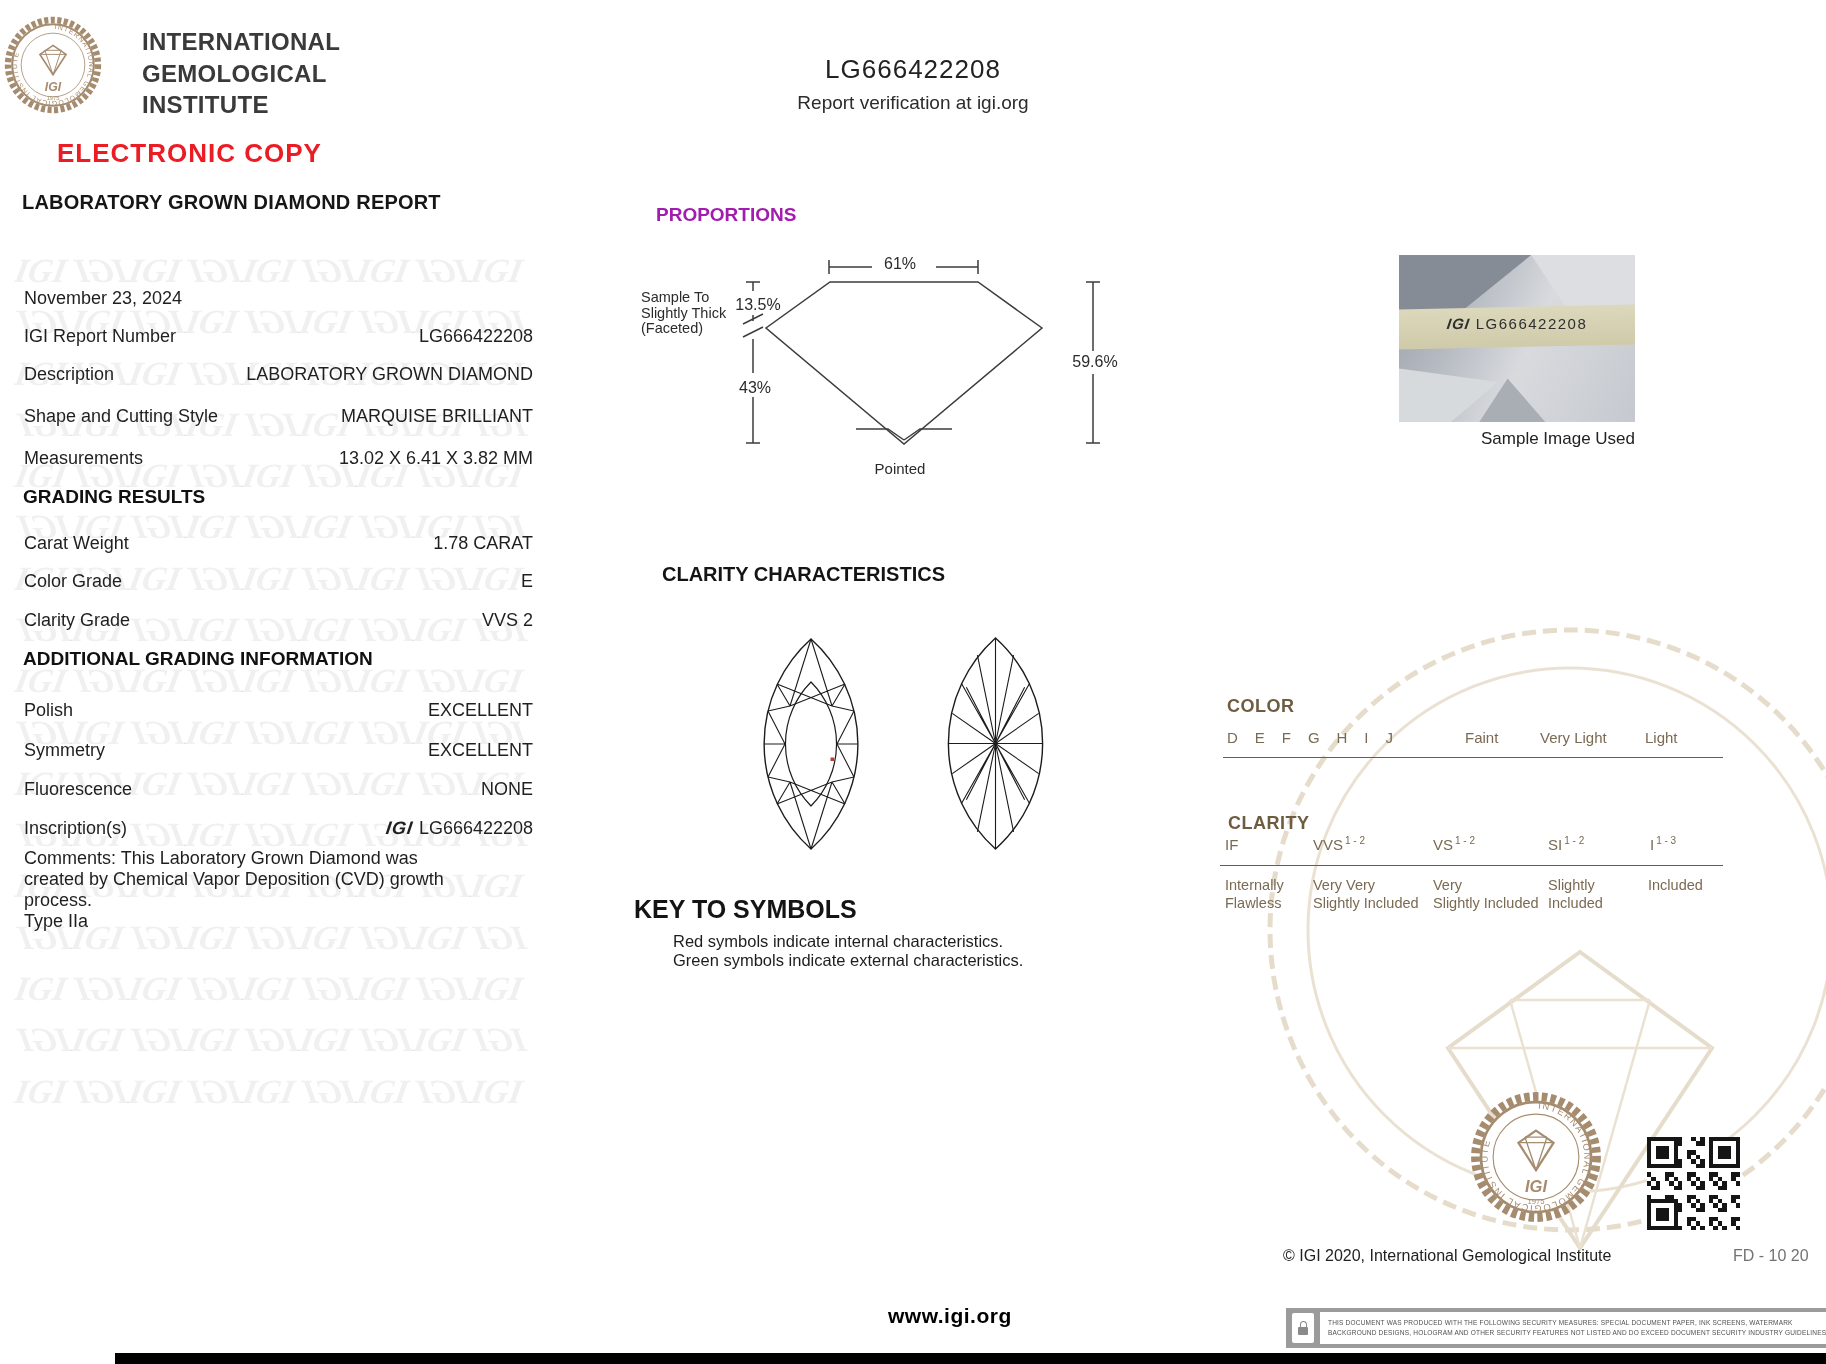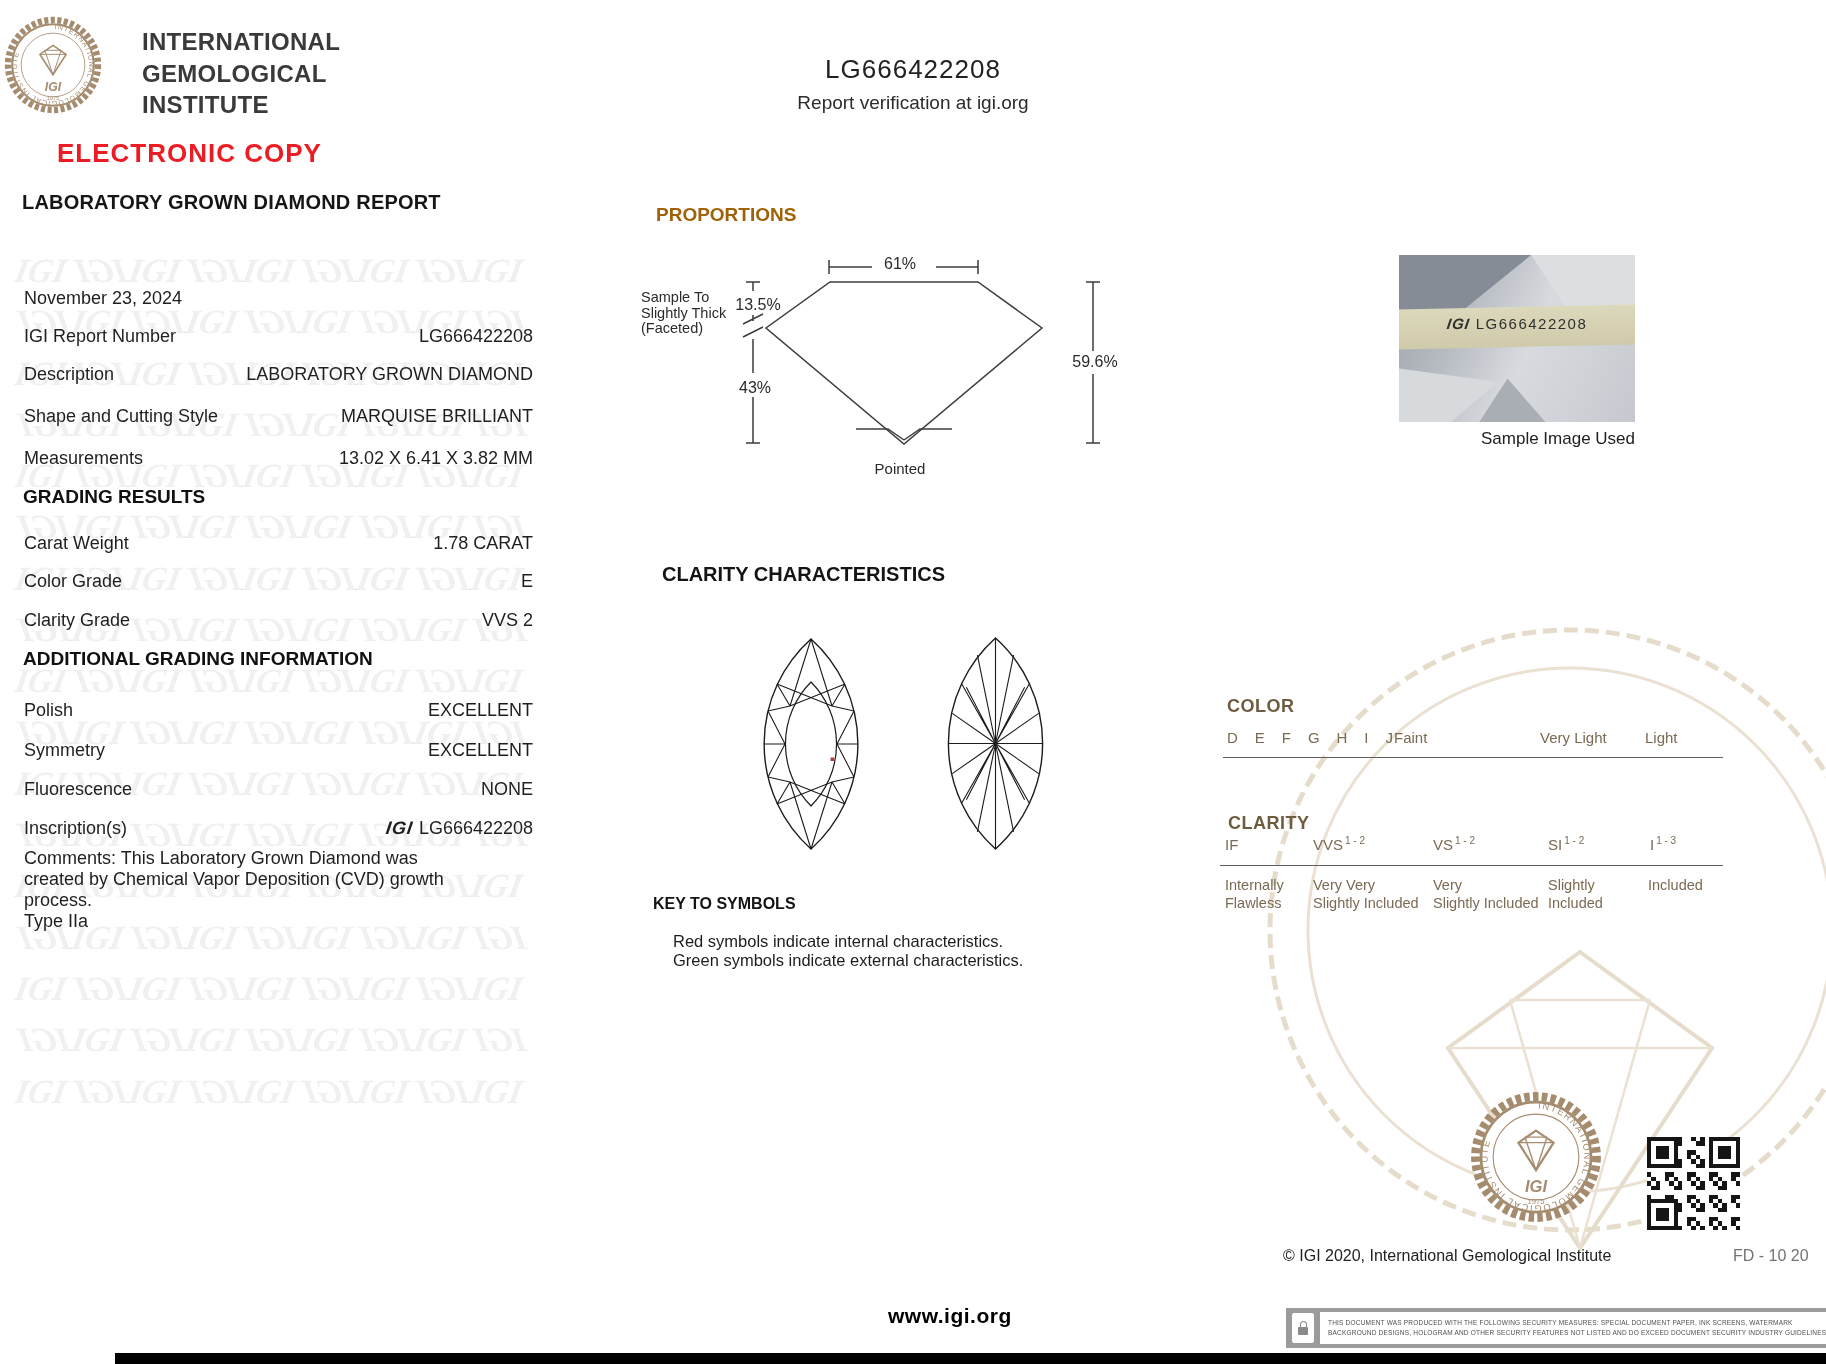--- a/index.html
+++ b/index.html
@@ -25,21 +25,21 @@
 
   
   .rep-title{position:absolute;left:22px;top:191px;font-size:20px;font-weight:bold;color:#161616;letter-spacing:.2px;}
   .lrow{position:absolute;left:24px;width:509px;display:flex;justify-content:space-between;font-size:18px;z-index:1;}
   .lrow .val{text-align:right;white-space:nowrap;}
   .h-sec{position:absolute;left:23px;font-size:19px;font-weight:bold;color:#111;z-index:1;}
   .comments{position:absolute;left:24px;top:848px;width:520px;font-size:18px;line-height:21px;z-index:1;}
   .igi-glyph{font-style:italic;font-weight:bold;letter-spacing:1px;margin-right:6px;transform:skewX(-8deg);display:inline-block;}
 
   
-  .prop-title{position:absolute;left:656px;top:204px;font-size:19px;font-weight:bold;color:#a16207;}
+  .prop-title{position:absolute;left:656px;top:204px;font-size:19px;font-weight:bold;color:#a21caf;}
   .prop-svg{position:absolute;left:640px;top:225px;}
   .plab{position:absolute;font-size:16px;color:#2b2b2b;z-index:2;}
   .girdle-lab{position:absolute;left:641px;top:290px;font-size:14.5px;line-height:15.5px;color:#2b2b2b;}
 
   
   .sample-photo{position:absolute;left:1399px;top:255px;width:236px;height:167px;overflow:hidden;
     background:linear-gradient(115deg,#9aa0a8 0%,#b7bcc3 30%,#d8dade 55%,#c5c9cf 100%);}
   .ph-tl{position:absolute;left:0;top:0;width:100%;height:100%;background:#868c96;
     clip-path:polygon(0 0,56% 0,28% 32%,0 52%);}
   .ph-tr{position:absolute;left:0;top:0;width:100%;height:100%;background:#dcdee1;
@@ -51,21 +51,21 @@
   .ph-band{position:absolute;left:-4px;top:52px;width:244px;height:40px;
     background:linear-gradient(#dcd8bc,#cfcaa9);transform:rotate(-1.2deg);}
   .ph-insc{position:absolute;left:0;top:60px;width:100%;text-align:center;font-size:15px;
     color:#2f2f2f;letter-spacing:1.5px;}
   .sample-cap{position:absolute;left:1399px;top:429px;width:236px;text-align:right;font-size:17px;color:#222;}
 
   
   .cc-title{position:absolute;left:662px;top:563px;font-size:20px;font-weight:bold;color:#141414;}
   .cd1{position:absolute;left:755px;top:634px;}
   .cd2{position:absolute;left:938px;top:635px;}
-  .key-title{position:absolute;left:653px;top:895px;font-size:16px;font-weight:bold;color:#141414;}
+  .key-title{position:absolute;left:634px;top:895px;font-size:25px;font-weight:bold;color:#141414;}
   .key-lines{position:absolute;left:673px;top:932px;font-size:16.5px;line-height:19px;color:#1d1d1d;}
 
   
   .scale-title{position:absolute;font-size:18px;font-weight:bold;color:#6e5c41;letter-spacing:.5px;z-index:1;}
   .grades{position:absolute;left:1227px;top:729px;width:166px;display:flex;justify-content:space-between;
           font-size:15px;color:#7b6a52;z-index:1;}
   .cdesc-word{position:absolute;top:729px;font-size:15px;color:#7b6a52;z-index:1;}
   .hline{position:absolute;height:0;border-top:1.6px solid #5f5f5f;z-index:1;}
   .ccode{position:absolute;top:835px;font-size:15px;color:#7b6a52;z-index:1;}
   .ccode sup{font-size:10px;margin-left:2px;}
@@ -426,21 +426,21 @@
   <div class="scale-title" style="left:1227px;top:696px">COLOR</div>
   <div class="grades">
     <span>D</span>
     <span>E</span>
     <span>F</span>
     <span>G</span>
     <span>H</span>
     <span>I</span>
     <span>J</span>
   </div>
-  <span class="cdesc-word" style="left:1394px">Faint</span>
+  <span class="cdesc-word" style="left:1465px">Faint</span>
   <span class="cdesc-word" style="left:1540px">Very Light</span>
   <span class="cdesc-word" style="left:1645px">Light</span>
   <div class="hline" style="left:1223px;top:757px;width:500px"></div>
 
   <div class="scale-title" style="left:1228px;top:813px">CLARITY</div>
   <span class="ccode" style="left:1225px"><span>IF</span><sup></sup></span>
   <span class="ccode" style="left:1313px"><span>VVS</span><sup>1 - 2</sup></span>
   <span class="ccode" style="left:1433px"><span>VS</span><sup>1 - 2</sup></span>
   <span class="ccode" style="left:1548px"><span>SI</span><sup>1 - 2</sup></span>
   <span class="ccode" style="left:1650px"><span>I</span><sup>1 - 3</sup></span>

